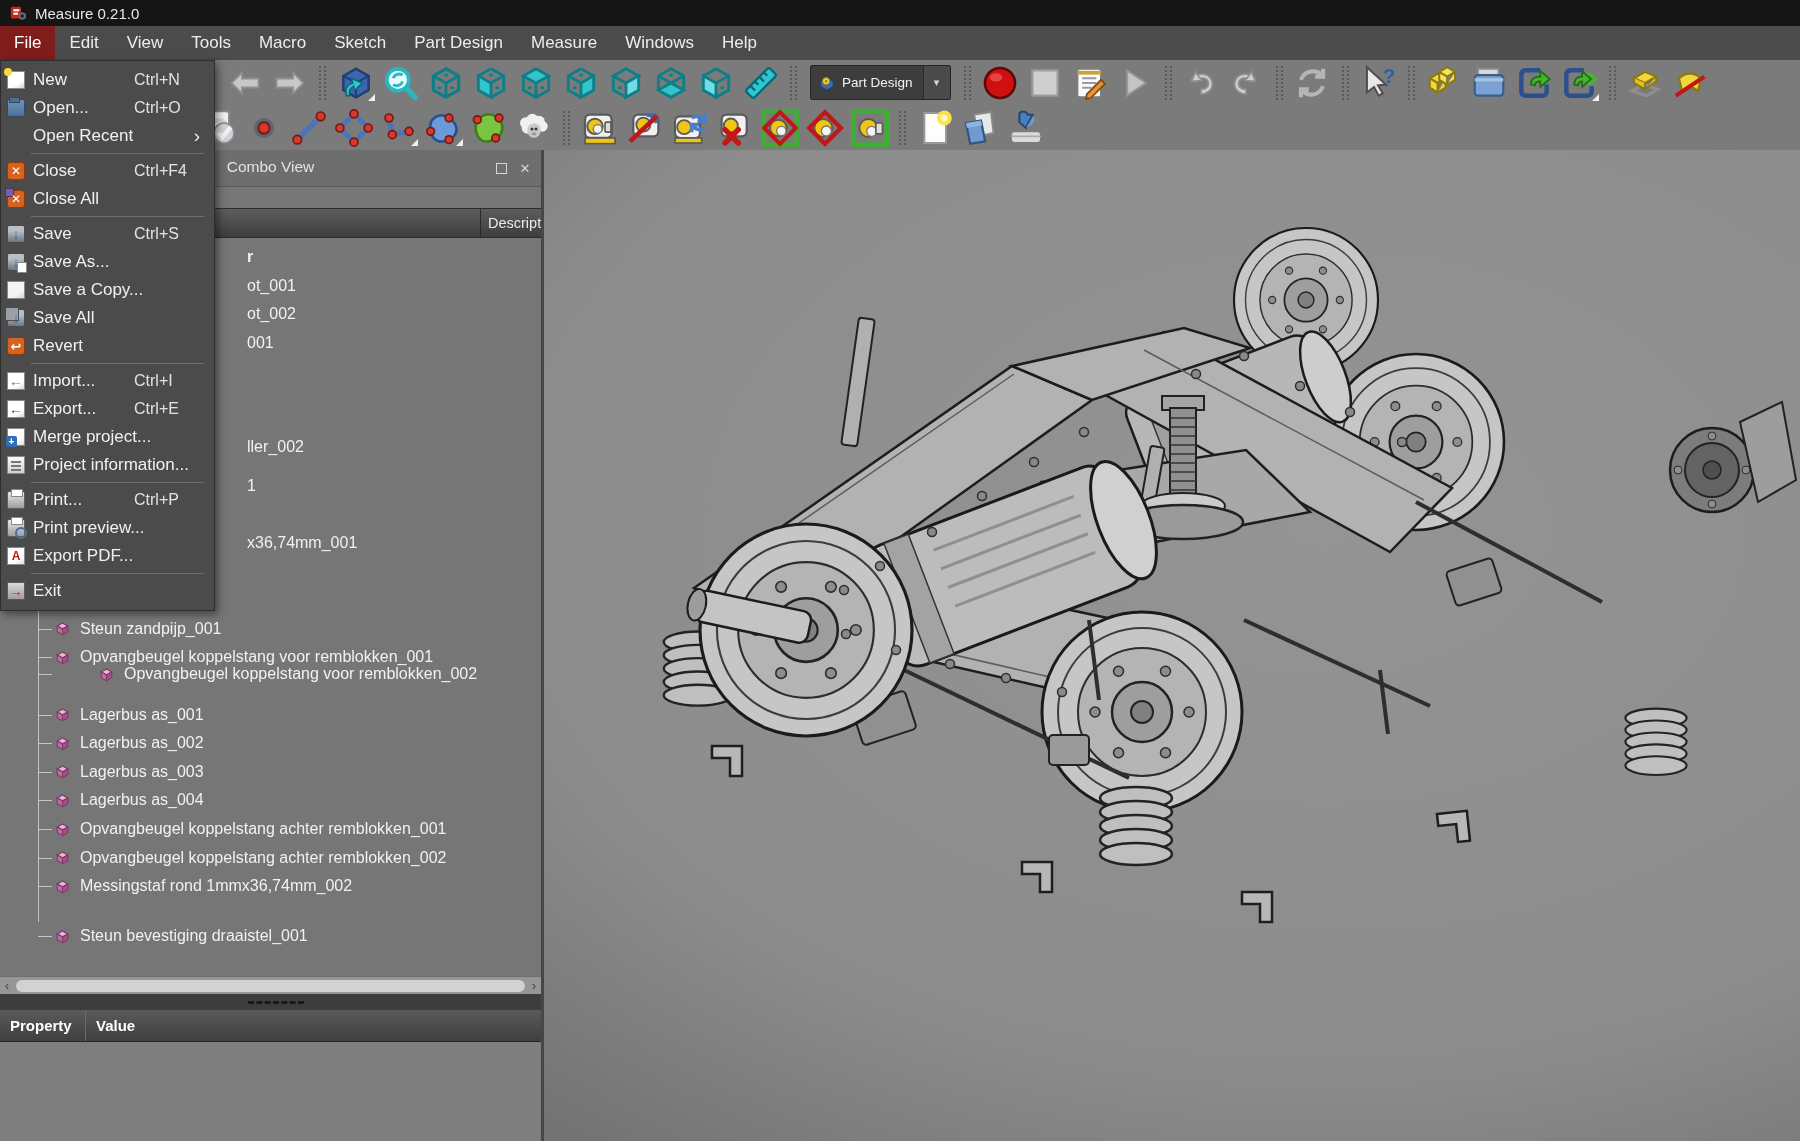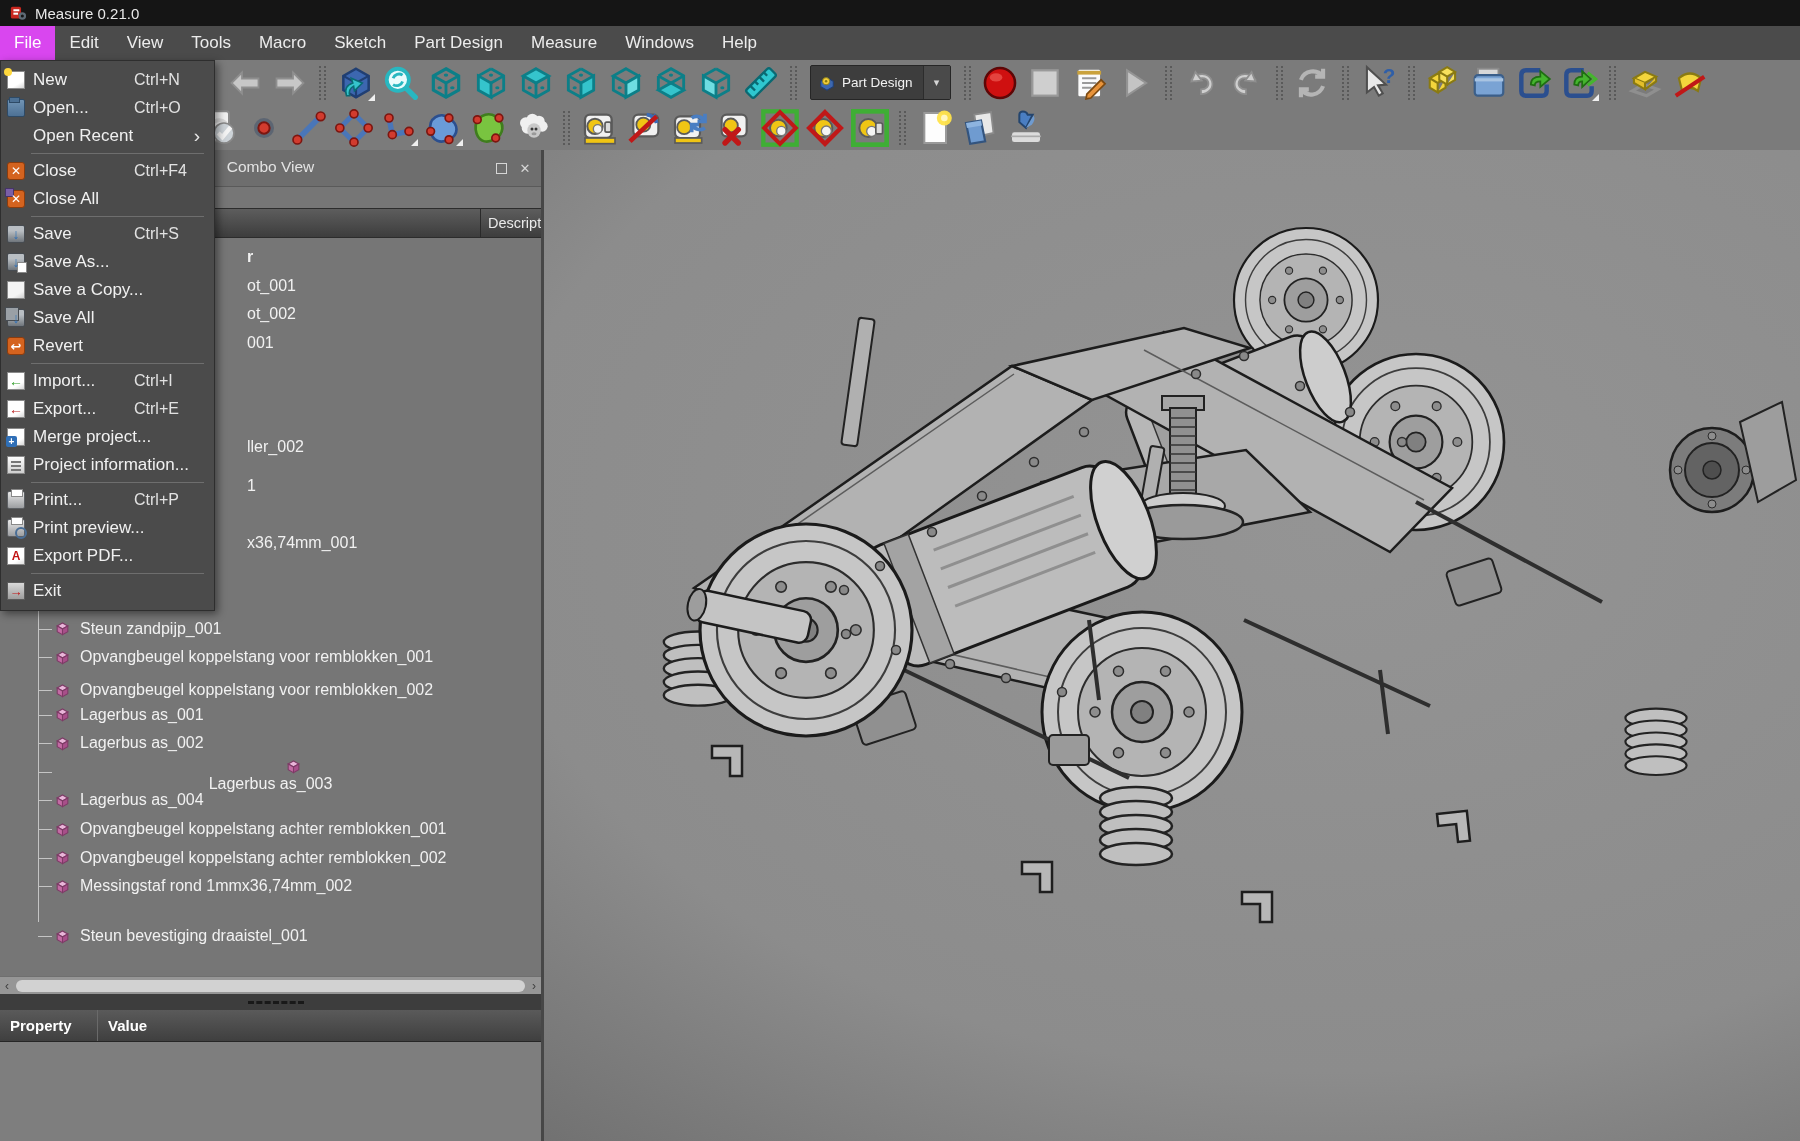--- a/index.html
+++ b/index.html
@@ -8,21 +8,21 @@
 
   
   .titlebar{position:absolute;left:0;top:0;width:100%;height:26px;background:#151515;
             display:flex;align-items:center;gap:8px;padding-left:10px;box-sizing:border-box;}
   .titlebar .wtitle{color:#e8e8e8;font-size:15px;}
 
   
   .menubar{position:absolute;left:0;top:26px;width:100%;height:34px;background:#4b4b4b;
            display:flex;align-items:stretch;}
   .mitem{color:#ececec;font-size:17px;line-height:34px;padding:0 14px;cursor:default;}
-  .mitem.active{background:#d946ef;color:#fff;}
+  .mitem.active{background:#7f1d1d;color:#fff;}
 
   
   .toolbars{position:absolute;left:0;top:60px;width:100%;height:90px;background:#7b7b7b;}
   .trow{position:absolute;left:0;width:100%;height:45px;display:flex;align-items:center;}
   .trow1{top:0;padding-left:222px;}
   .trow2{top:45px;padding-left:196px;}
   .tb{width:45px;height:42px;display:flex;align-items:center;justify-content:center;
       position:relative;flex:0 0 auto;}
   .tb svg{display:block;}
   .tb.dd::after{content:"";position:absolute;right:3px;bottom:3px;border-left:7px solid transparent;
@@ -80,21 +80,21 @@
 
   
   .vsplit{position:absolute;left:0;top:844px;width:100%;height:16px;background:#3d3d3d;
       display:flex;align-items:center;}
   .vsplit .grip{margin-left:248px;width:56px;border-top:3px dashed #191919;}
 
   
   .prop-header{position:absolute;left:0;top:860px;width:100%;height:32px;
       background:linear-gradient(#5a5a5a,#3f3f3f);border-bottom:1px solid #262626;
       display:flex;box-sizing:border-box;}
-  .prop-header .p1{width:98px;border-right:1px solid #6a6a6a;color:#fff;font-weight:bold;
+  .prop-header .p1{width:86px;border-right:1px solid #6a6a6a;color:#fff;font-weight:bold;
       font-size:15px;line-height:31px;padding-left:10px;box-sizing:border-box;}
   .prop-header .p2{flex:1;color:#fff;font-weight:bold;font-size:15px;line-height:31px;padding-left:10px;}
   .prop-body{position:absolute;left:0;top:892px;width:100%;bottom:0;background:#7e7e7e;}
 
   
   .filemenu{position:absolute;left:0;top:60px;width:215px;background:#4b4b4b;
       border:1px solid #2e2e2e;box-shadow:3px 3px 8px rgba(0,0,0,.45);z-index:50;
       padding:5px 0;box-sizing:border-box;}
   .mrow{height:28px;display:flex;align-items:center;padding:0 8px 0 6px;}
   .mlabel{color:#f0f0f0;font-size:17px;margin-left:8px;white-space:nowrap;}
@@ -563,21 +563,21 @@
         </div>
         <div class="titem" style="top: 404.4px;">
           <span class="stub"></span>
           <svg width="17" height="17" viewBox="0 0 16 16" class="picon">
     <path d="M3 5.6 L8 2.8 L13 5.6 L8 8.4 Z" fill="#e9b5d9" stroke="#7d3b66" stroke-width="1"></path>
     <path d="M3 5.6 V11 L8 13.8 V8.4 Z" fill="#c36ba4" stroke="#7d3b66" stroke-width="1"></path>
     <path d="M13 5.6 V11 L8 13.8 V8.4 Z" fill="#a84f8a" stroke="#7d3b66" stroke-width="1"></path>
   </svg>
           <span>Opvangbeugel koppelstang voor remblokken_001</span>
         </div>
-        <div class="titem" style="top: 437px;">
+        <div class="titem" style="top: 421px; padding-left: 44px;">
           <span class="stub"></span>
           <svg width="17" height="17" viewBox="0 0 16 16" class="picon">
     <path d="M3 5.6 L8 2.8 L13 5.6 L8 8.4 Z" fill="#e9b5d9" stroke="#7d3b66" stroke-width="1"></path>
     <path d="M3 5.6 V11 L8 13.8 V8.4 Z" fill="#c36ba4" stroke="#7d3b66" stroke-width="1"></path>
     <path d="M13 5.6 V11 L8 13.8 V8.4 Z" fill="#a84f8a" stroke="#7d3b66" stroke-width="1"></path>
   </svg>
           <span>Opvangbeugel koppelstang voor remblokken_002</span>
         </div>
         <div class="titem" style="top: 461.6px;">
           <span class="stub"></span>
@@ -590,21 +590,21 @@
         </div>
         <div class="titem" style="top: 490.2px;">
           <span class="stub"></span>
           <svg width="17" height="17" viewBox="0 0 16 16" class="picon">
     <path d="M3 5.6 L8 2.8 L13 5.6 L8 8.4 Z" fill="#e9b5d9" stroke="#7d3b66" stroke-width="1"></path>
     <path d="M3 5.6 V11 L8 13.8 V8.4 Z" fill="#c36ba4" stroke="#7d3b66" stroke-width="1"></path>
     <path d="M13 5.6 V11 L8 13.8 V8.4 Z" fill="#a84f8a" stroke="#7d3b66" stroke-width="1"></path>
   </svg>
           <span>Lagerbus as_002</span>
         </div>
-        <div class="titem" style="top: 518.8px; flex-direction: column;">
+        <div class="titem" style="top: 518.8px;">
           <span class="stub"></span>
           <svg width="17" height="17" viewBox="0 0 16 16" class="picon">
     <path d="M3 5.6 L8 2.8 L13 5.6 L8 8.4 Z" fill="#e9b5d9" stroke="#7d3b66" stroke-width="1"></path>
     <path d="M3 5.6 V11 L8 13.8 V8.4 Z" fill="#c36ba4" stroke="#7d3b66" stroke-width="1"></path>
     <path d="M13 5.6 V11 L8 13.8 V8.4 Z" fill="#a84f8a" stroke="#7d3b66" stroke-width="1"></path>
   </svg>
           <span>Lagerbus as_003</span>
         </div>
         <div class="titem" style="top: 547.4px;">
           <span class="stub"></span>

